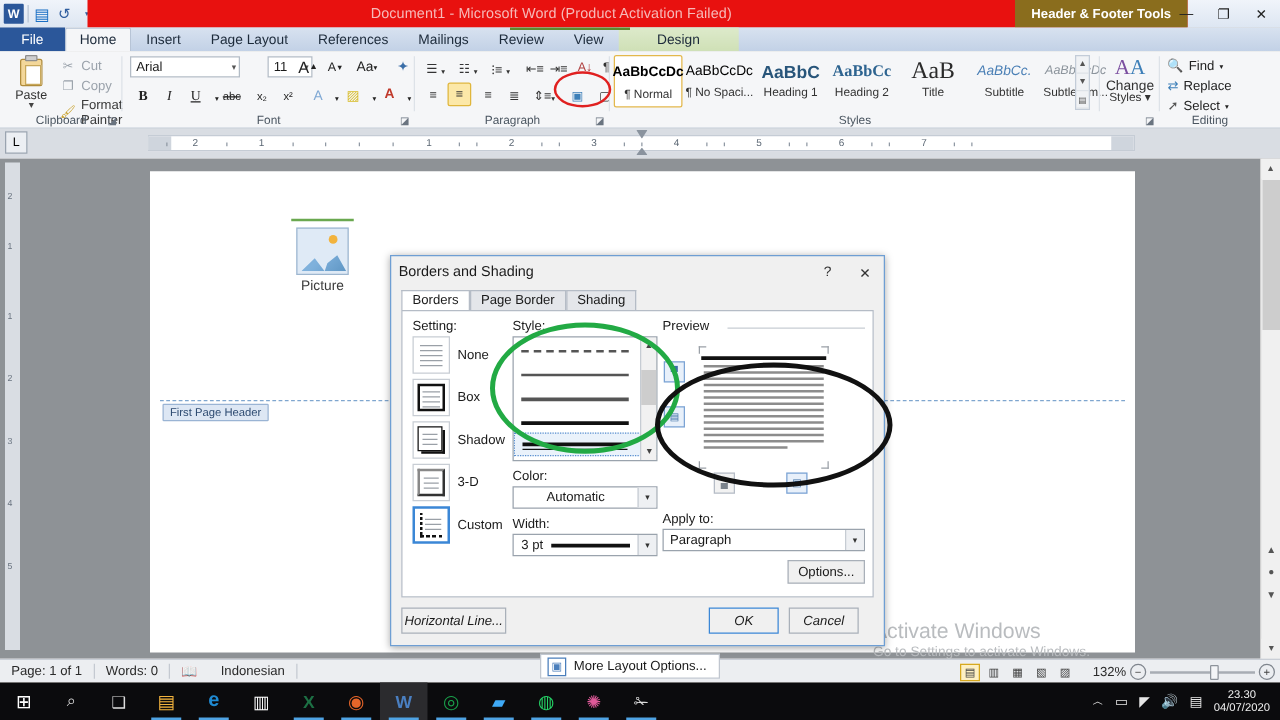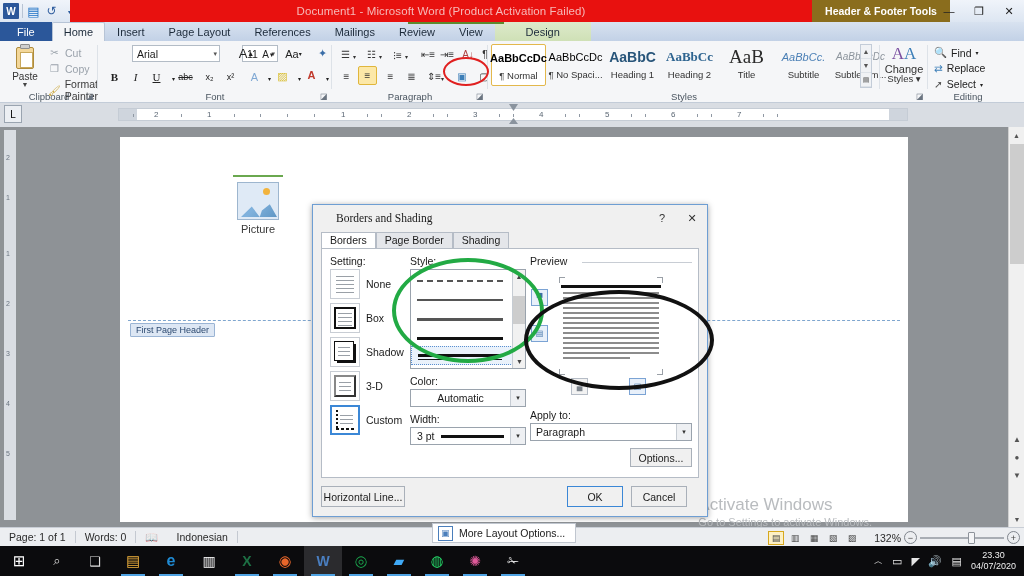--- a/index.html
+++ b/index.html
@@ -61,21 +61,21 @@
               border:1px solid #8e8e8e; border-radius:1px;}
   .clip-page { position:absolute; left:8px; top:8px; width:13px; height:16px; background:#fff; border:1px solid #c8a85c;}
   .paste .lbl { font-size:10px; color:#333; margin-top:1px; }
   .paste .arrw { font-size:7px; color:#444; line-height:5px;}
   .clipitem { position:absolute; left:48px; font-size:10.5px; color:#9aa2ab; display:flex; align-items:center; gap:4px;}
   .ci-ic { width:13px; height:13px; display:inline-flex; align-items:center; justify-content:center; font-size:10px;}
 
   
   #g-font { left:98px; width:234px; }
   .fbox { position:absolute; background:#fff; border:1px solid #b3bcc6; height:17px; font-size:10.5px;
-          display:flex; align-items:center; padding-left:4px; color:#1a1a1a;margin-left:28px; }
+          display:flex; align-items:center; padding-left:4px; color:#1a1a1a; }
   .fbox .cv { position:absolute; right:2px; font-size:7px; color:#555; }
   .ftool { position:absolute; height:19px; min-width:19px; display:flex; align-items:center; justify-content:center;
            font-size:11px; color:#222; }
 
   
   #g-para { left:332px; width:156px; }
   .ptool { position:absolute; height:19px; display:flex; align-items:center; justify-content:center; font-size:10px; color:#333; }
   .ptool.sel { background:#fce8a8; border:1px solid #e0b63c; border-radius:2px; }
 
   
@@ -161,21 +161,21 @@
   .taskbar { position:absolute; left:0; top:546px; width:1024px; height:30px; background:#0b0b0d; display:flex; align-items:center;}
   .tbi { width:38px; height:30px; display:flex; align-items:center; justify-content:center; position:relative; }
   .tbi .u { position:absolute; bottom:0; left:7px; width:24px; height:2px; background:#4fa3e3; }
   .tbi.act { background:#2b2b2e; }
   .tray { position:absolute; right:0; top:0; height:30px; display:flex; align-items:center; gap:9px; padding-right:8px; color:#e6e6e6;}
   .clock { text-align:center; font-size:9px; line-height:11px; color:#f0f0f0; }
 
   
   .dialog { position:absolute; left:312px; top:204px; width:396px; height:313px; background:#f0f0f0;
             border:1px solid #6e9ed3; box-shadow:0 1px 6px rgba(0,0,0,.35); z-index:40; }
-  .dlg-title { height:26px; display:flex; align-items:center; padding-left:23px; font-size:11.5px; color:#1a1a1a;font-family:Liberation Serif, serif; }
+  .dlg-title { height:26px; display:flex; align-items:center; padding-left:6px; font-size:11.5px; color:#1a1a1a; }
   .dlg-btns { position:absolute; right:0; top:0; height:26px; display:flex; }
   .dlg-btns div { width:30px; height:26px; display:flex; align-items:center; justify-content:center; font-size:11px; color:#333;}
   .dlg-body { position:absolute; left:8px; top:26px; right:8px; bottom:38px; }
   .dtabs { display:flex; gap:0; height:17px; align-items:flex-end; }
   .dtab { padding:1px 8px 2px 8px; font-size:10.5px; border:1px solid #b5bcc6; border-bottom:none; background:#e4e6ea;
           color:#1a1a1a; }
   .dtab.active { background:#fff; position:relative; top:0; }
   .dpanel { position:absolute; left:0; top:17px; right:0; bottom:0; background:#fff; border:1px solid #b5bcc6; }
 
   .col-setting { position:absolute; left:8px; top:6px; width:78px; }
@@ -213,21 +213,21 @@
   .docmini .txt i { display:block; height:1.5px; background:#8c8c8c; margin-bottom:3.5px; }
   .corner { position:absolute; width:6px; height:6px; border:1px solid #9aa0a7; }
   .bbtn { position:absolute; width:17px; height:17px; border:1px solid #7ba3d4; background:#e8f0fa;
           display:flex; align-items:center; justify-content:center; font-size:8px; color:#3a6ea5;}
   .bbtn.off { border:1px solid #b5bcc6; background:#f2f2f2; color:#7b838c; }
 
   .applyrow { position:absolute; left:0; right:0; bottom:30px; }
   .optbtn { position:absolute; right:0; bottom:4px; width:62px; height:19px; border:1px solid #a9b0b9;
             background:#f0f0f0; font-size:10.5px; display:flex; align-items:center; justify-content:center; color:#1a1a1a;}
 
-  .dlg-foot { position:absolute; left:8px; right:8px; bottom:6px; height:24px; }
+  .dlg-foot { position:absolute; left:8px; right:8px; bottom:6px; height:24px;font-style:italic; }
   .btn { position:absolute; height:21px; border:1px solid #a9b0b9; background:#f0f0f0; font-size:10.5px;
          display:flex; align-items:center; justify-content:center; color:#1a1a1a; }
   .btn.primary { border:1px solid #3b87d6; }
 
   
   .ann { position:absolute; border-radius:50%; pointer-events:none; z-index:55; }
   .ann-red   { left:443px; top:57px; width:46px; height:29px; border:2.5px solid #e02020; }
   .ann-green { left:392px; top:258px; width:152px; height:105px; border:4px solid #22aa44; z-index:56;}
   .ann-black { left:524px; top:290px; width:190px; height:100px; border:4px solid #111; z-index:56;}
 </style>

